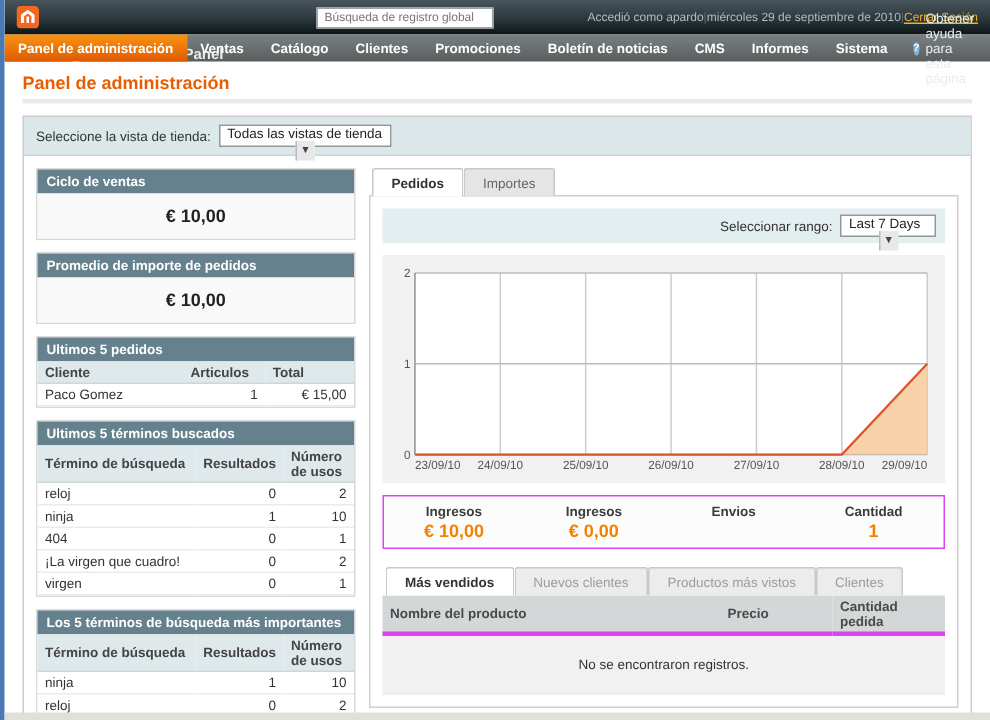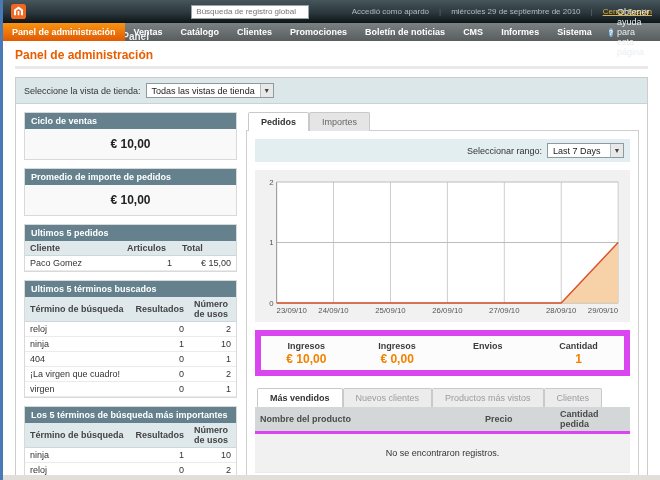--- a/index.html
+++ b/index.html
@@ -10,21 +10,21 @@
 
   
   .hdr { height:23px; display:flex; align-items:center; gap:6px; padding:0 8px;
          background:linear-gradient(#47565c,#2b383d 55%,#0d1517); }
   .logo { width:15px; height:15px; flex:none; }
   .brand { color:#fff; font-size:11px; font-weight:bold; white-space:nowrap;margin-top:48px; }
   .brand .suffix { font-weight:bold; font-size:10px; color:#e9edee; }
   .hdr-spacer { flex:1; }
   .gsearch { width:118px; height:14px; font-size:8px; color:#777; border:1px solid #9aa4a7;
              background:#fff; padding:0 4px; }
-  .hdr-meta { display:flex; gap:10px; font-size:8px; color:#aebcc1; white-space:nowrap; }
+  .hdr-meta { display:flex; gap:0; font-size:8px; color:#aebcc1; white-space:nowrap; }
   .hdr-meta .sep { color:#5a6a70; }
   .logout { color:#e8b23a; text-decoration:underline; cursor:pointer; }
 
   
   .nav { height:18px; display:flex; align-items:stretch;
          background:linear-gradient(#7b8182,#585d5e); font-size:9px; font-weight:bold; }
   .nav-item { color:#fff; line-height:18px; padding:0 9px; cursor:pointer; white-space:nowrap; }
   .nav-item.active { background:linear-gradient(#f89412,#e05a02); }
   .nav-help { margin-left:auto; display:flex; align-items:center; gap:4px; padding:0 8px;
               color:#e8eef0; font-weight:normal; }
@@ -34,21 +34,21 @@
   
   .content { padding:7px 12px 0 12px; }
   .page-title { color:#e85d00; font-size:12px; font-weight:bold; }
   .title-rule { height:3px; background:#e9e9e9; margin:4px 0 8px; }
 
   .outer { border:1px solid #ccc; background:#fff; }
   .store-bar { background:#dce7ea; border-bottom:1px solid #c6d4d9; padding:5px 8px;
                font-size:9px; color:#333; display:flex; align-items:center; gap:5px; }
 
   .fselect { display:inline-flex; align-items:center; background:#fff; border:1px solid #8f9a9e;
-             height:15px; font-size:9px; color:#222; cursor:pointer; }
+             height:15px; font-size:9px; color:#222; cursor:pointer;flex-direction:column; }
   .fselect .txt { padding:0 5px; white-space:nowrap; }
   .fselect .arr { width:13px; height:100%; border-left:1px solid #b5bdc0; background:#e8e8e8;
                   font-size:7px; line-height:13px; text-align:center; color:#444; }
 
   .dash { display:flex; gap:9px; padding:8px; }
 
   
   .left-col { width:213px; flex:none; display:flex; flex-direction:column; gap:8px; }
   .card { border:1px solid #d9d9d9; background:#fbfbfb; }
   .card-hd { background:#65818d; color:#fff; font-size:9px; font-weight:bold; padding:3px 6px; }
@@ -71,21 +71,21 @@
   .tab.active { background:#fff; color:#333; font-weight:bold; position:relative; }
   .tab.disabledlike { color:#9c9c9c; background:#ececec; }
   .panel { border:1px solid #cfcfcf; background:#fff; margin-top:-1px; padding:8px; }
 
   .range-bar { background:#e3eef1; padding:4px 6px; font-size:9px; color:#333;
                display:flex; justify-content:flex-end; align-items:center; gap:5px; margin-bottom:8px; }
 
   .chart-box { background:#f1f1f1; padding:6px; margin-bottom:8px; }
   .chart-box svg { display:block; width:100%; height:140px; }
 
-  .totals { display:flex; border:6px solid #d946ef; background:#fcfcfc; padding:5px 0 4px; margin-bottom:12px; }
+  .totals { display:flex; border:1px solid #d946ef; background:#fcfcfc; padding:5px 0 4px; margin-bottom:12px; }
   .totals .cell { flex:1; text-align:center; }
   .totals .lbl { font-size:9px; font-weight:bold; color:#3c3c3c; }
   .totals .val { font-size:12px; font-weight:bold; color:#f18200; margin-top:1px; }
 
   .grid-wrap { margin-top:0; }
   .grid-tbl th { background:#d3d7d8; border-bottom:3px solid #d946ef; color:#4a4a4a; }
   .grid-tbl th:nth-child(1){width:60%} .grid-tbl th:nth-child(2){width:20%}
 
   .footer-strip { position:absolute; left:0; right:0; bottom:0; height:5px; background:#e2dfda; }
 </style>

